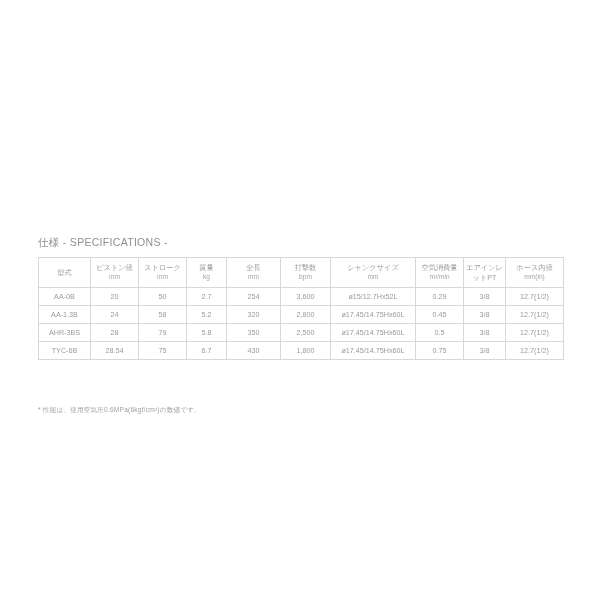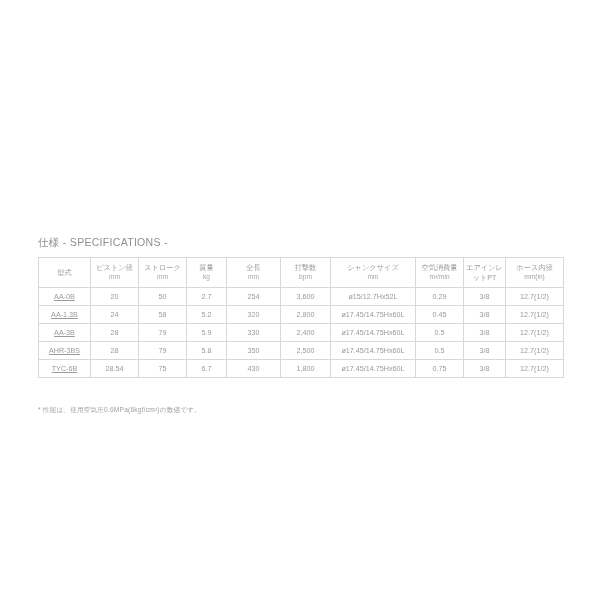--- a/index.html
+++ b/index.html
@@ -57,21 +57,20 @@
   table.spec thead th .unit {
     display: block;
     font-size: 6.6px;
     color: #a5a5a5;
   }
   table.spec tbody td {
     height: 15px;
   }
   table.spec tbody td.model {
     color: #9a9a9a;
-    text-decoration: underline;
   }
   .col-model { width: 52px; }
   .col-piston { width: 48px; }
   .col-stroke { width: 48px; }
   .col-weight { width: 40px; }
   .col-length { width: 54px; }
   .col-blows { width: 50px; }
   .col-shank { width: 85px; }
   .col-air { width: 48px; }
   .col-inlet { width: 42px; }
@@ -169,32 +168,20 @@
           <td>58</td>
           <td>5.2</td>
           <td>320</td>
           <td>2,800</td>
           <td>ø17.45/14.75Hx60L</td>
           <td>0.45</td>
           <td>3/8</td>
           <td>12.7(1/2)</td>
         </tr>
         <tr>
-          <td class="model">AA-3B</td>
-          <td>28</td>
-          <td>79</td>
-          <td>5.9</td>
-          <td>330</td>
-          <td>2,400</td>
-          <td>ø17.45/14.75Hx60L</td>
-          <td>0.5</td>
-          <td>3/8</td>
-          <td>12.7(1/2)</td>
-        </tr>
-        <tr>
           <td class="model">AHR-3BS</td>
           <td>28</td>
           <td>79</td>
           <td>5.8</td>
           <td>350</td>
           <td>2,500</td>
           <td>ø17.45/14.75Hx60L</td>
           <td>0.5</td>
           <td>3/8</td>
           <td>12.7(1/2)</td>

